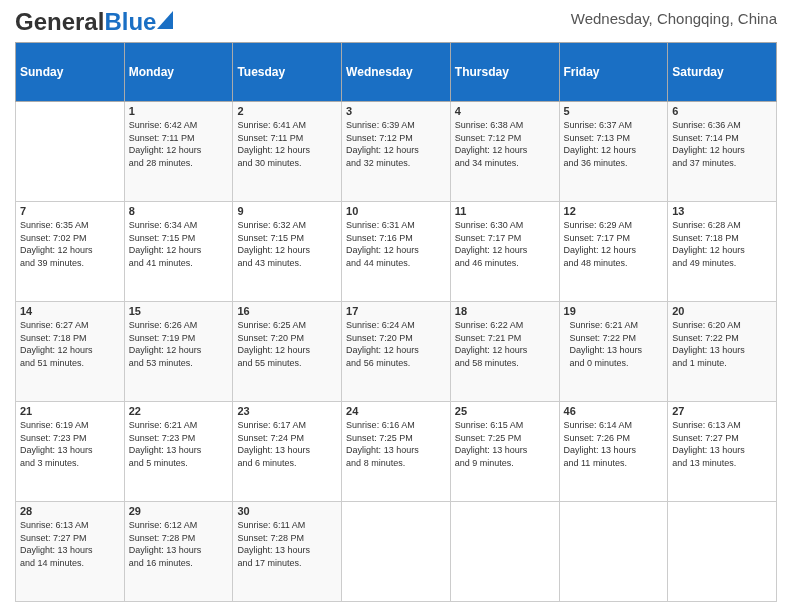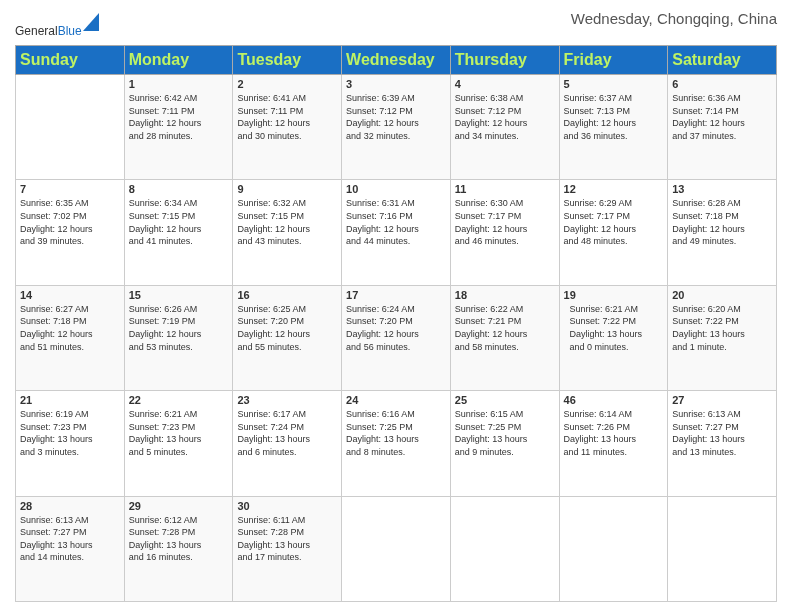--- a/index.html
+++ b/index.html
@@ -22,24 +22,23 @@
       justify-content: space-between;
       align-items: flex-start;
       margin-bottom: 8px;
     }
     .logo {
       display: flex;
       flex-direction: column;
       align-items: flex-start;
     }
     .logo-text {
-      font-size: 12px;
-      font-weight: normal;
+      font-size: 24px;
+      font-weight: bold;
       line-height: 1;
-      margin-top: 15px;
     }
     .logo-general { color: #333; }
     .logo-blue { color: #1a6fc4; }
     .title-block {
       text-align: right;
     }
     .month-title {
       font-size: 32px;
       font-weight: bold;
       color: #333;
@@ -49,24 +48,24 @@
       font-size: 15px;
       color: #555;
     }
     .calendar {
       width: 100%;
       border-collapse: collapse;
       flex: 1;
     }
     .calendar thead tr th {
       background-color: #1a6fc4;
-      color: #bef264;
-      font-size: 16px;
+      color: #ffffff;
+      font-size: 12px;
       font-weight: bold;
-      padding: 5px 4px;
+      padding: 22px 4px;
       text-align: left;
       border: 1px solid #aaa;
     }
     .calendar tbody tr td {
       border: 1px solid #ccc;
       vertical-align: top;
       padding: 3px 4px;
       font-size: 9.5px;
       color: #333;
       width: calc(100% / 7);

